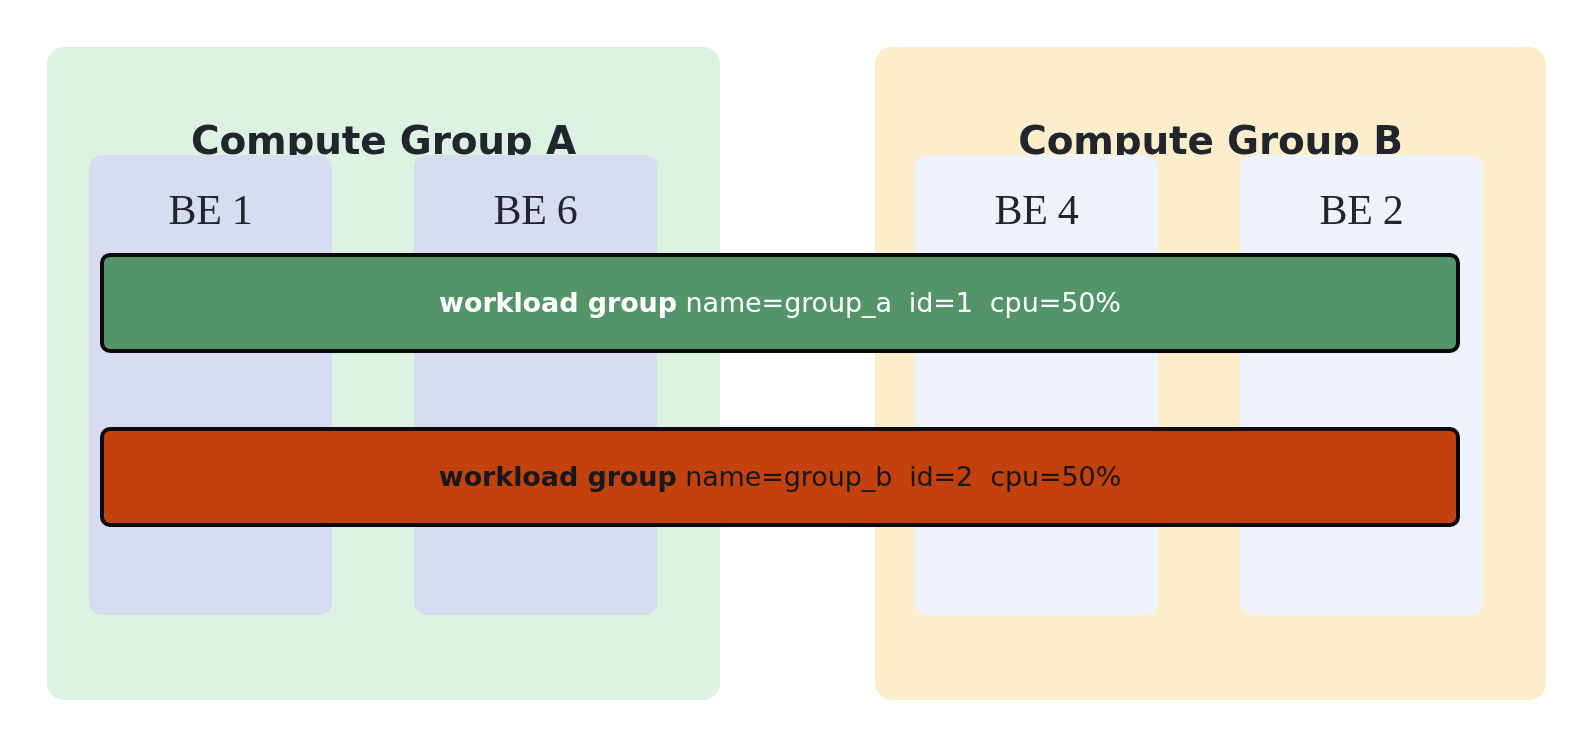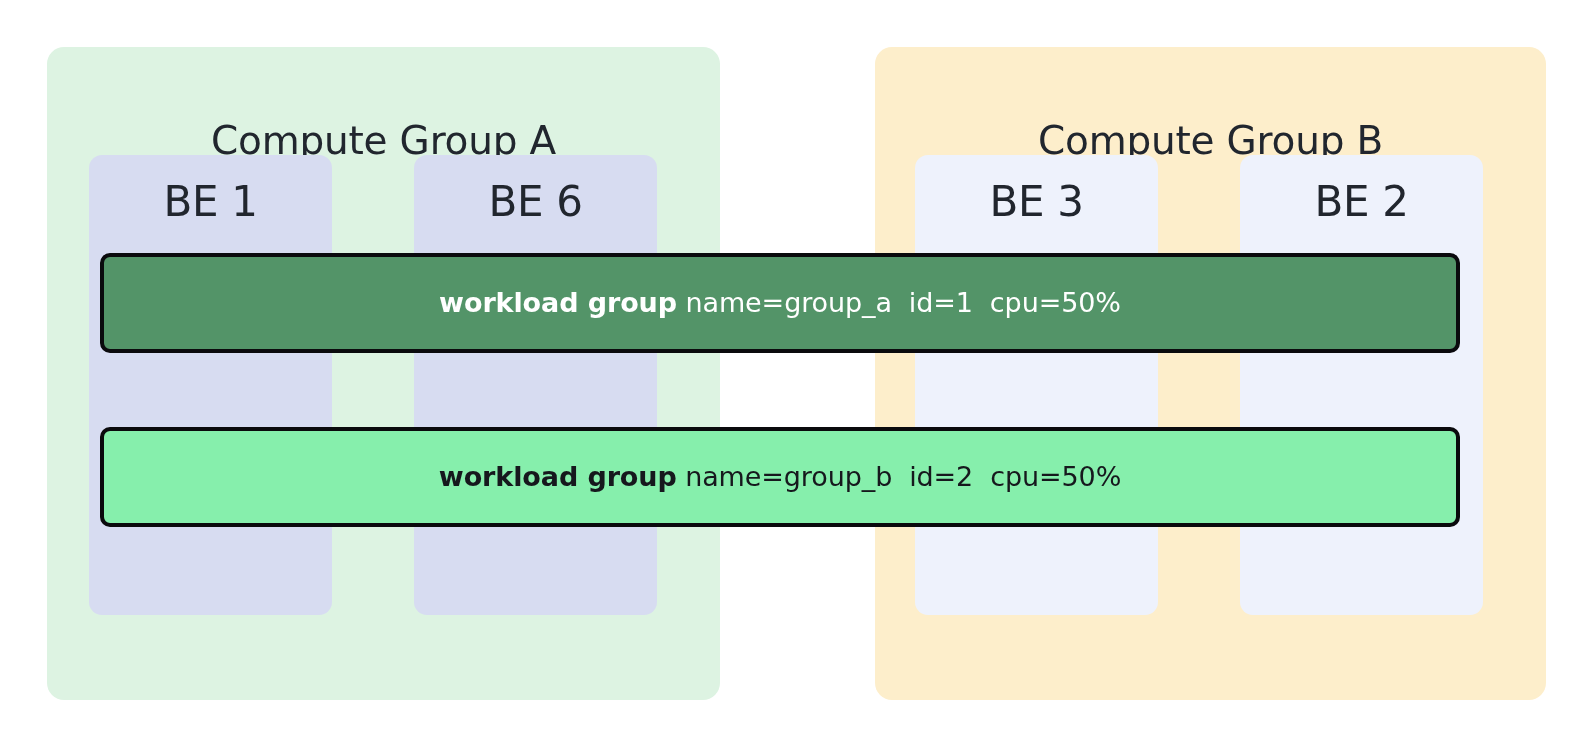--- a/index.html
+++ b/index.html
@@ -39,21 +39,21 @@
   }
 
   .group-title {
     position: absolute;
     top: 70px;
     left: 0;
     width: 100%;
     text-align: center;
     font-size: 39px;
     line-height: 48px;
-    font-weight: 400;
+    font-weight: 700;
     color: #21262e;
     letter-spacing: -0.2px;
     white-space: nowrap;
   }
 
   
   .be-box {
     position: absolute;
     top: 155px;
     height: 460px;
@@ -67,30 +67,31 @@
   .be-box.group-b {
     background: #eef2fc;
   }
   #be-1 { left: 89px; }
   #be-2 { left: 414px; }
   #be-3 { left: 915px; }
   #be-4 { left: 1240px; }
 
   .be-label {
     position: absolute;
-    top: 22px;
+    top: 30px;
     left: 0;
     width: 100%;
     text-align: center;
     font-size: 42px;
     line-height: 50px;
     font-weight: 400;
     color: #21262e;
     letter-spacing: -0.3px;
     white-space: nowrap;
+    font-family: Liberation Serif, serif;
   }
 
   
   .workload-bar {
     position: absolute;
     left: 100px;
     width: 1360px;
     height: 100px;
     border: 4px solid #0a0a0d;
     border-radius: 10px;
@@ -98,21 +99,21 @@
     display: flex;
     align-items: center;
     justify-content: center;
   }
   #workload-bar-a {
     top: 253px;
     background: #539468;
   }
   #workload-bar-b {
     top: 427px;
-    background: #86efac;
+    background: #c2410c;
   }
 
   .bar-text {
     font-size: 27px;
     line-height: 34px;
     white-space: pre;
     letter-spacing: -0.1px;
   }
   #workload-bar-a .bar-text { color: #ffffff; }
   #workload-bar-b .bar-text { color: #16181d; }
@@ -139,21 +140,21 @@
 
   <div id="be-1" class="be-box group-a">
     <div class="be-label">BE 1</div>
   </div>
 
   <div id="be-2" class="be-box group-a">
     <div class="be-label">BE 6</div>
   </div>
 
   <div id="be-3" class="be-box group-b">
-    <div class="be-label">BE 3</div>
+    <div class="be-label">BE 4</div>
   </div>
 
   <div id="be-4" class="be-box group-b">
     <div class="be-label">BE 2</div>
   </div>
 
   <div id="workload-bar-a" class="workload-bar">
     <div class="bar-text"><span class="bar-kind">workload group</span><span class="bar-attrs"> name=group_a  id=1  cpu=50%</span></div>
   </div>
 

